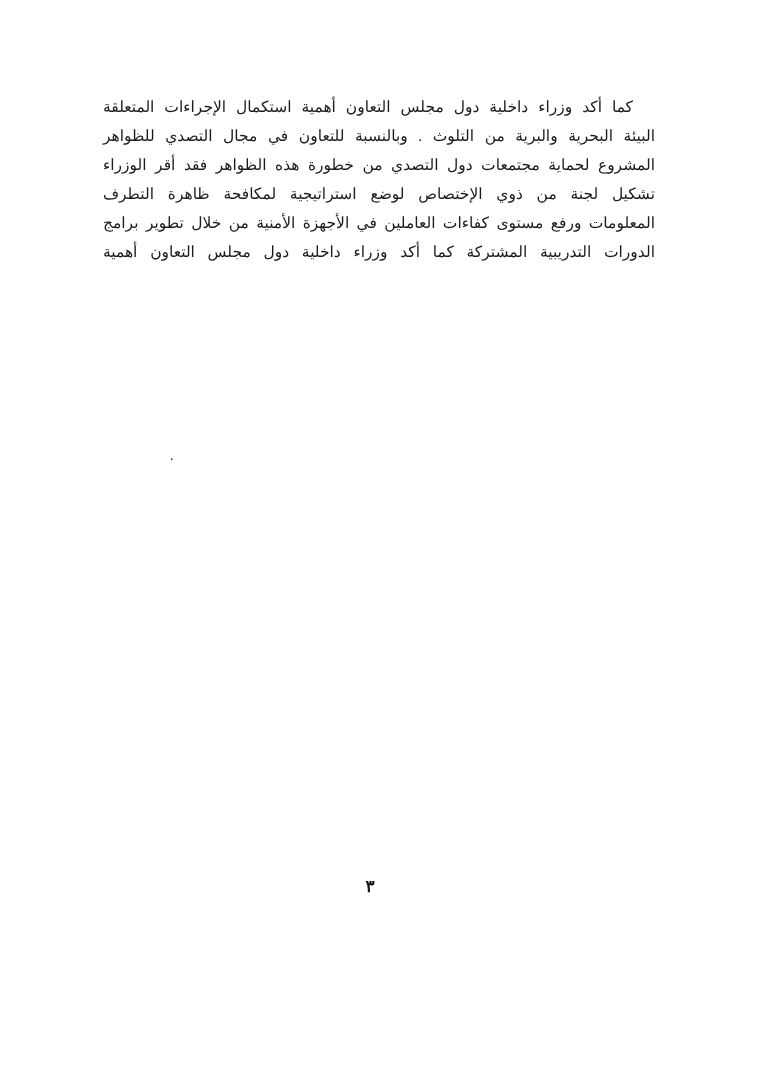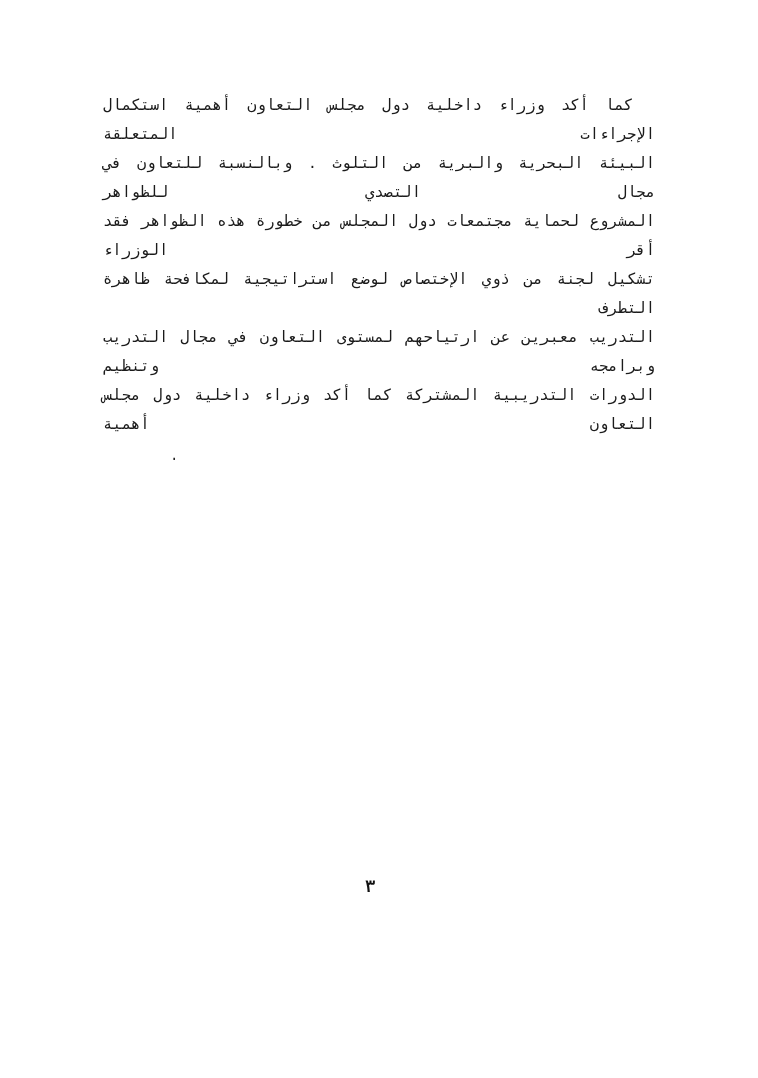--- a/index.html
+++ b/index.html
@@ -7,21 +7,21 @@
     padding: 0;
     background: #e8e8e8;
   }
   .page {
     position: relative;
     width: 758px;
     height: 1078px;
     margin: 0 auto;
     background: #ffffff;
     color: #1b1b1b;
-    font-family: Liberation Mono, monospace;
+    font-family: Liberation Serif, serif;
     overflow: hidden;
   }
   .text-block {
     position: absolute;
     top: 92px;
     left: 103px;
     width: 552px;
     direction: rtl;
     unicode-bidi: embed;
     font-size: 15.5px;
@@ -57,23 +57,23 @@
   }
 </style>
 </head>
 <body>
 
 <div class="page">
 
   <div class="text-block">
     <div class="line first">كما أكد وزراء داخلية دول مجلس التعاون أهمية استكمال الإجراءات المتعلقة</div>
     <div class="line">البيئة البحرية والبرية من التلوث . وبالنسبة للتعاون في مجال التصدي للظواهر</div>
-    <div class="line">المشروع لحماية مجتمعات دول المجلس من خطورة هذه الظواهر فقد أقر الوزراء</div>
+    <div class="line">المشروع لحماية مجتمعات دول التصدي من خطورة هذه الظواهر فقد أقر الوزراء</div>
     <div class="line">تشكيل لجنة من ذوي الإختصاص لوضع استراتيجية لمكافحة ظاهرة التطرف</div>
-    <div class="line">التدريب معبرين عن ارتياحهم لمستوى التعاون في مجال التدريب وبرامجه وتنظيم</div>
+    <div class="line">المعلومات ورفع مستوى كفاءات العاملين في الأجهزة الأمنية من خلال تطوير برامج</div>
     <div class="line">الدورات التدريبية المشتركة كما أكد وزراء داخلية دول مجلس التعاون أهمية</div>
   </div>
 
   <div class="stray-dot">.</div>
 
   <div class="page-number">٣</div>
 
 </div>
 
 </body></html>

